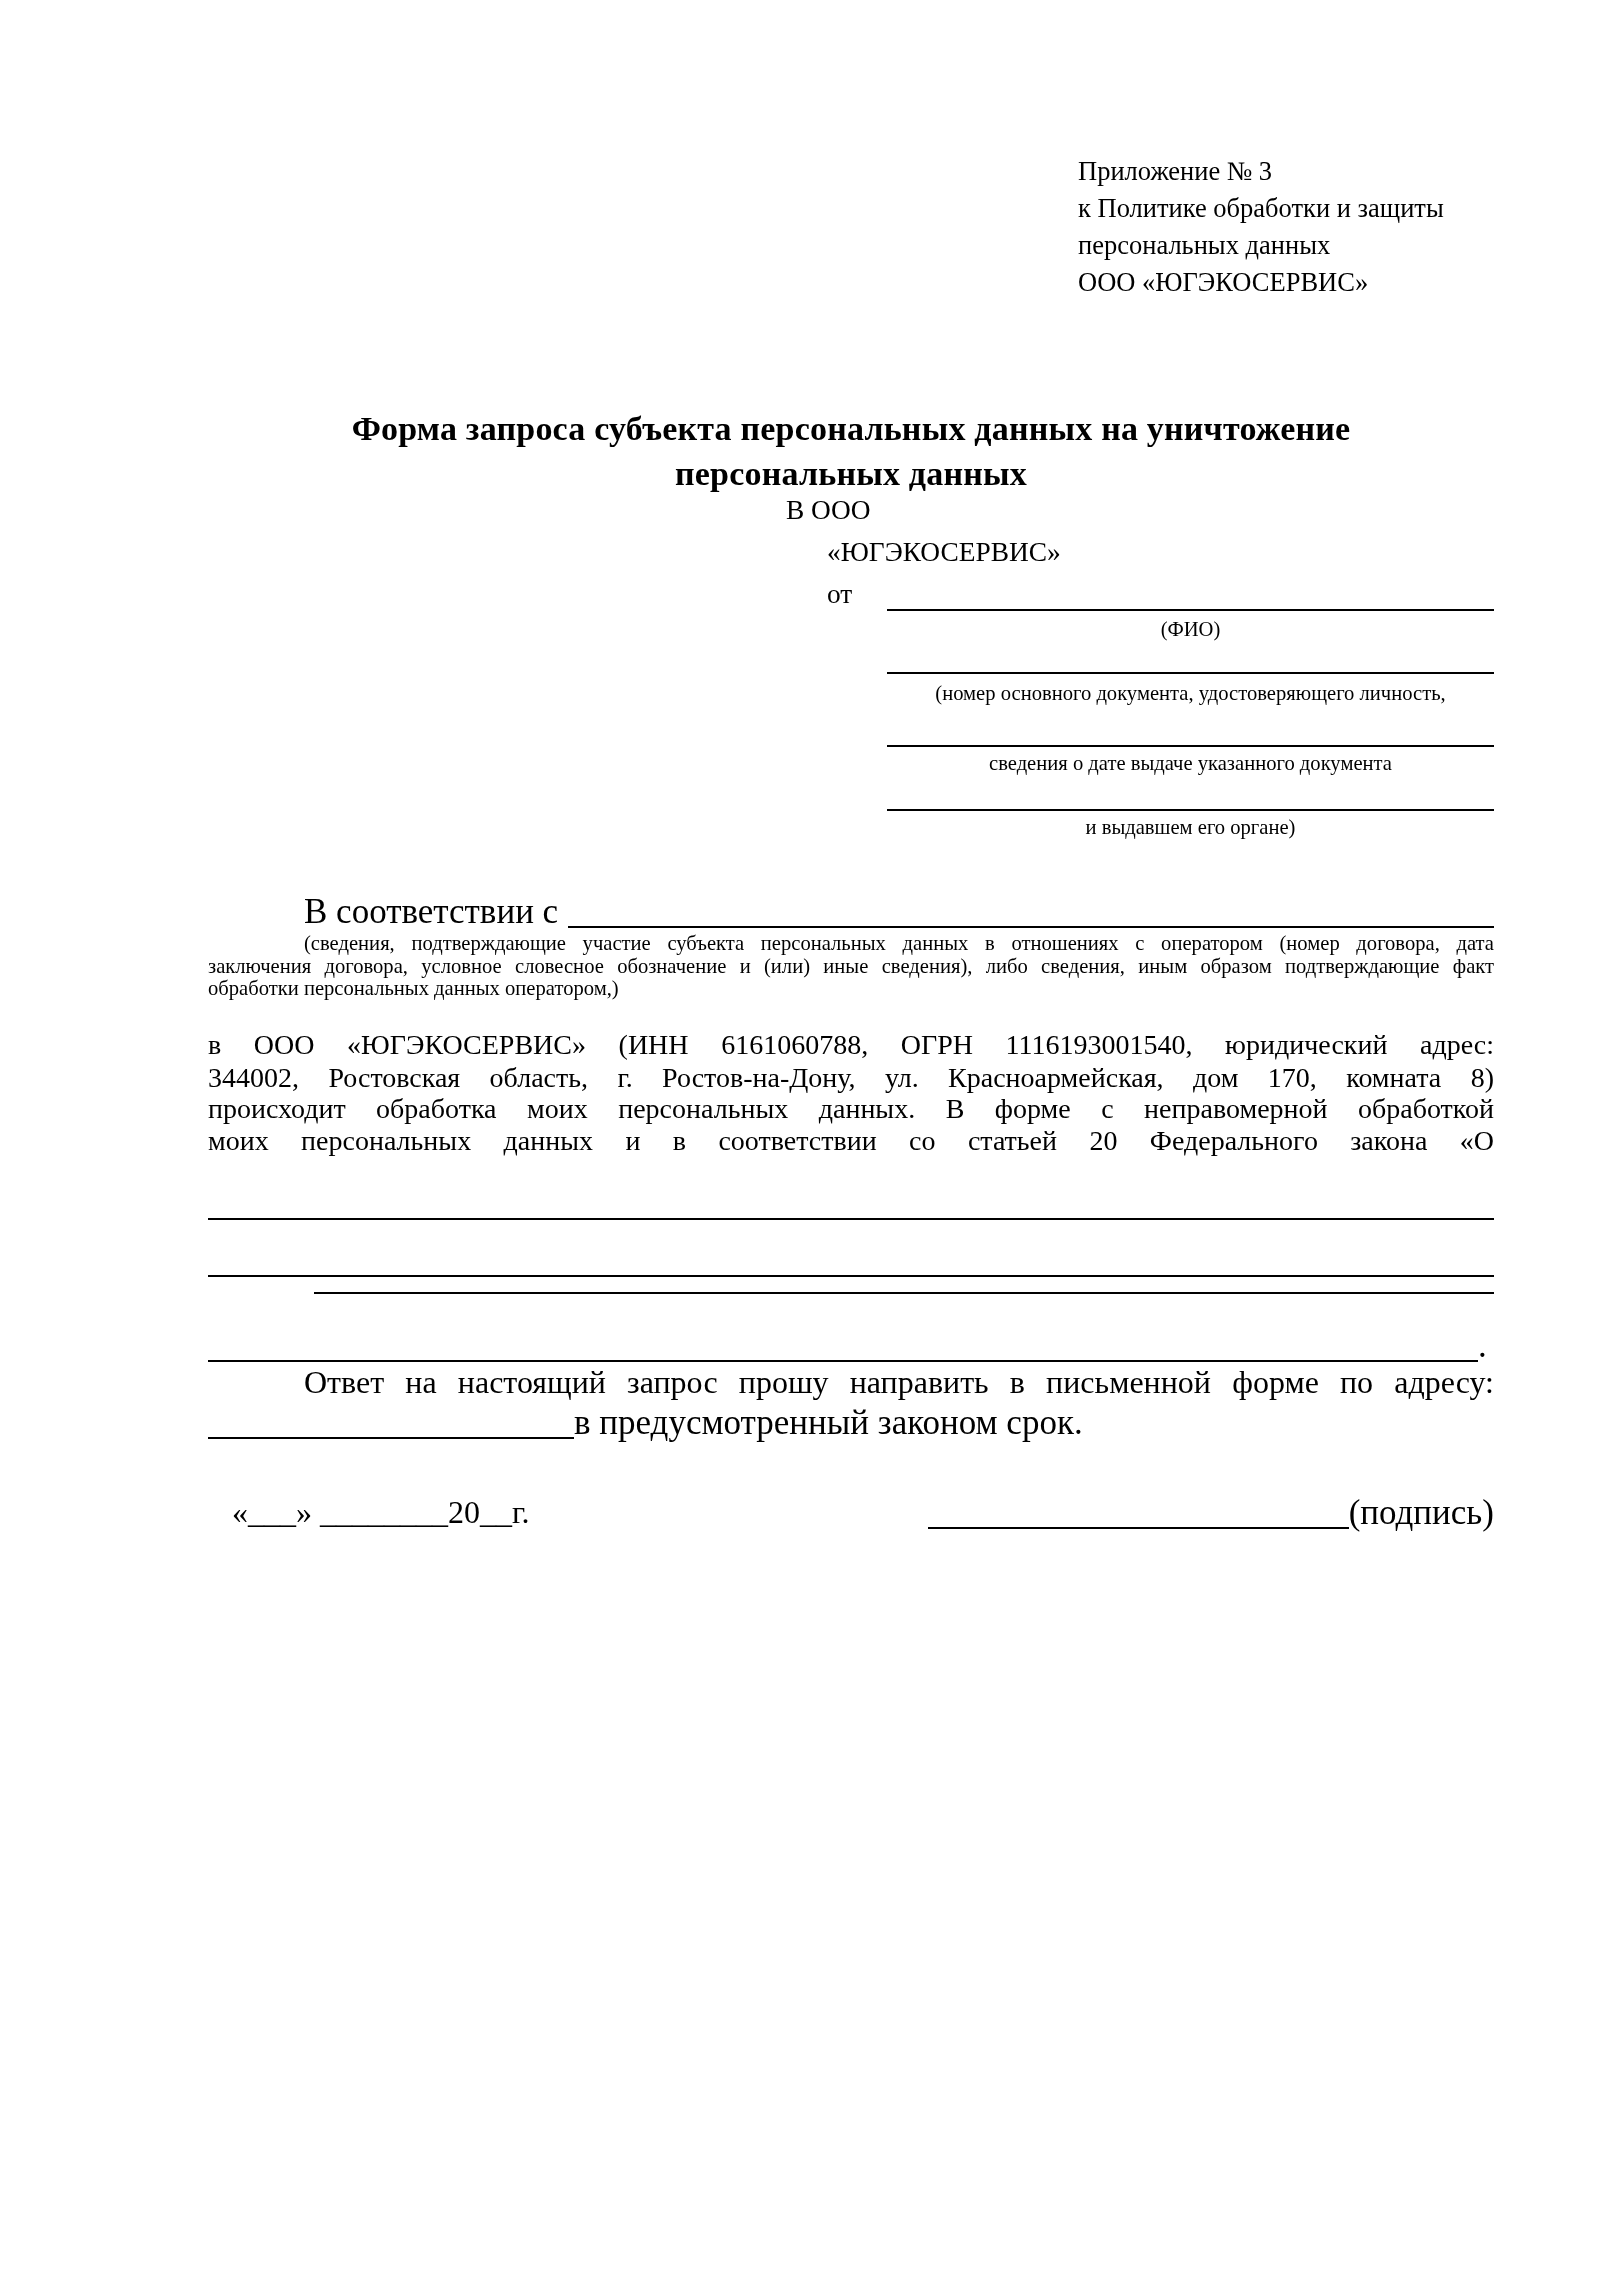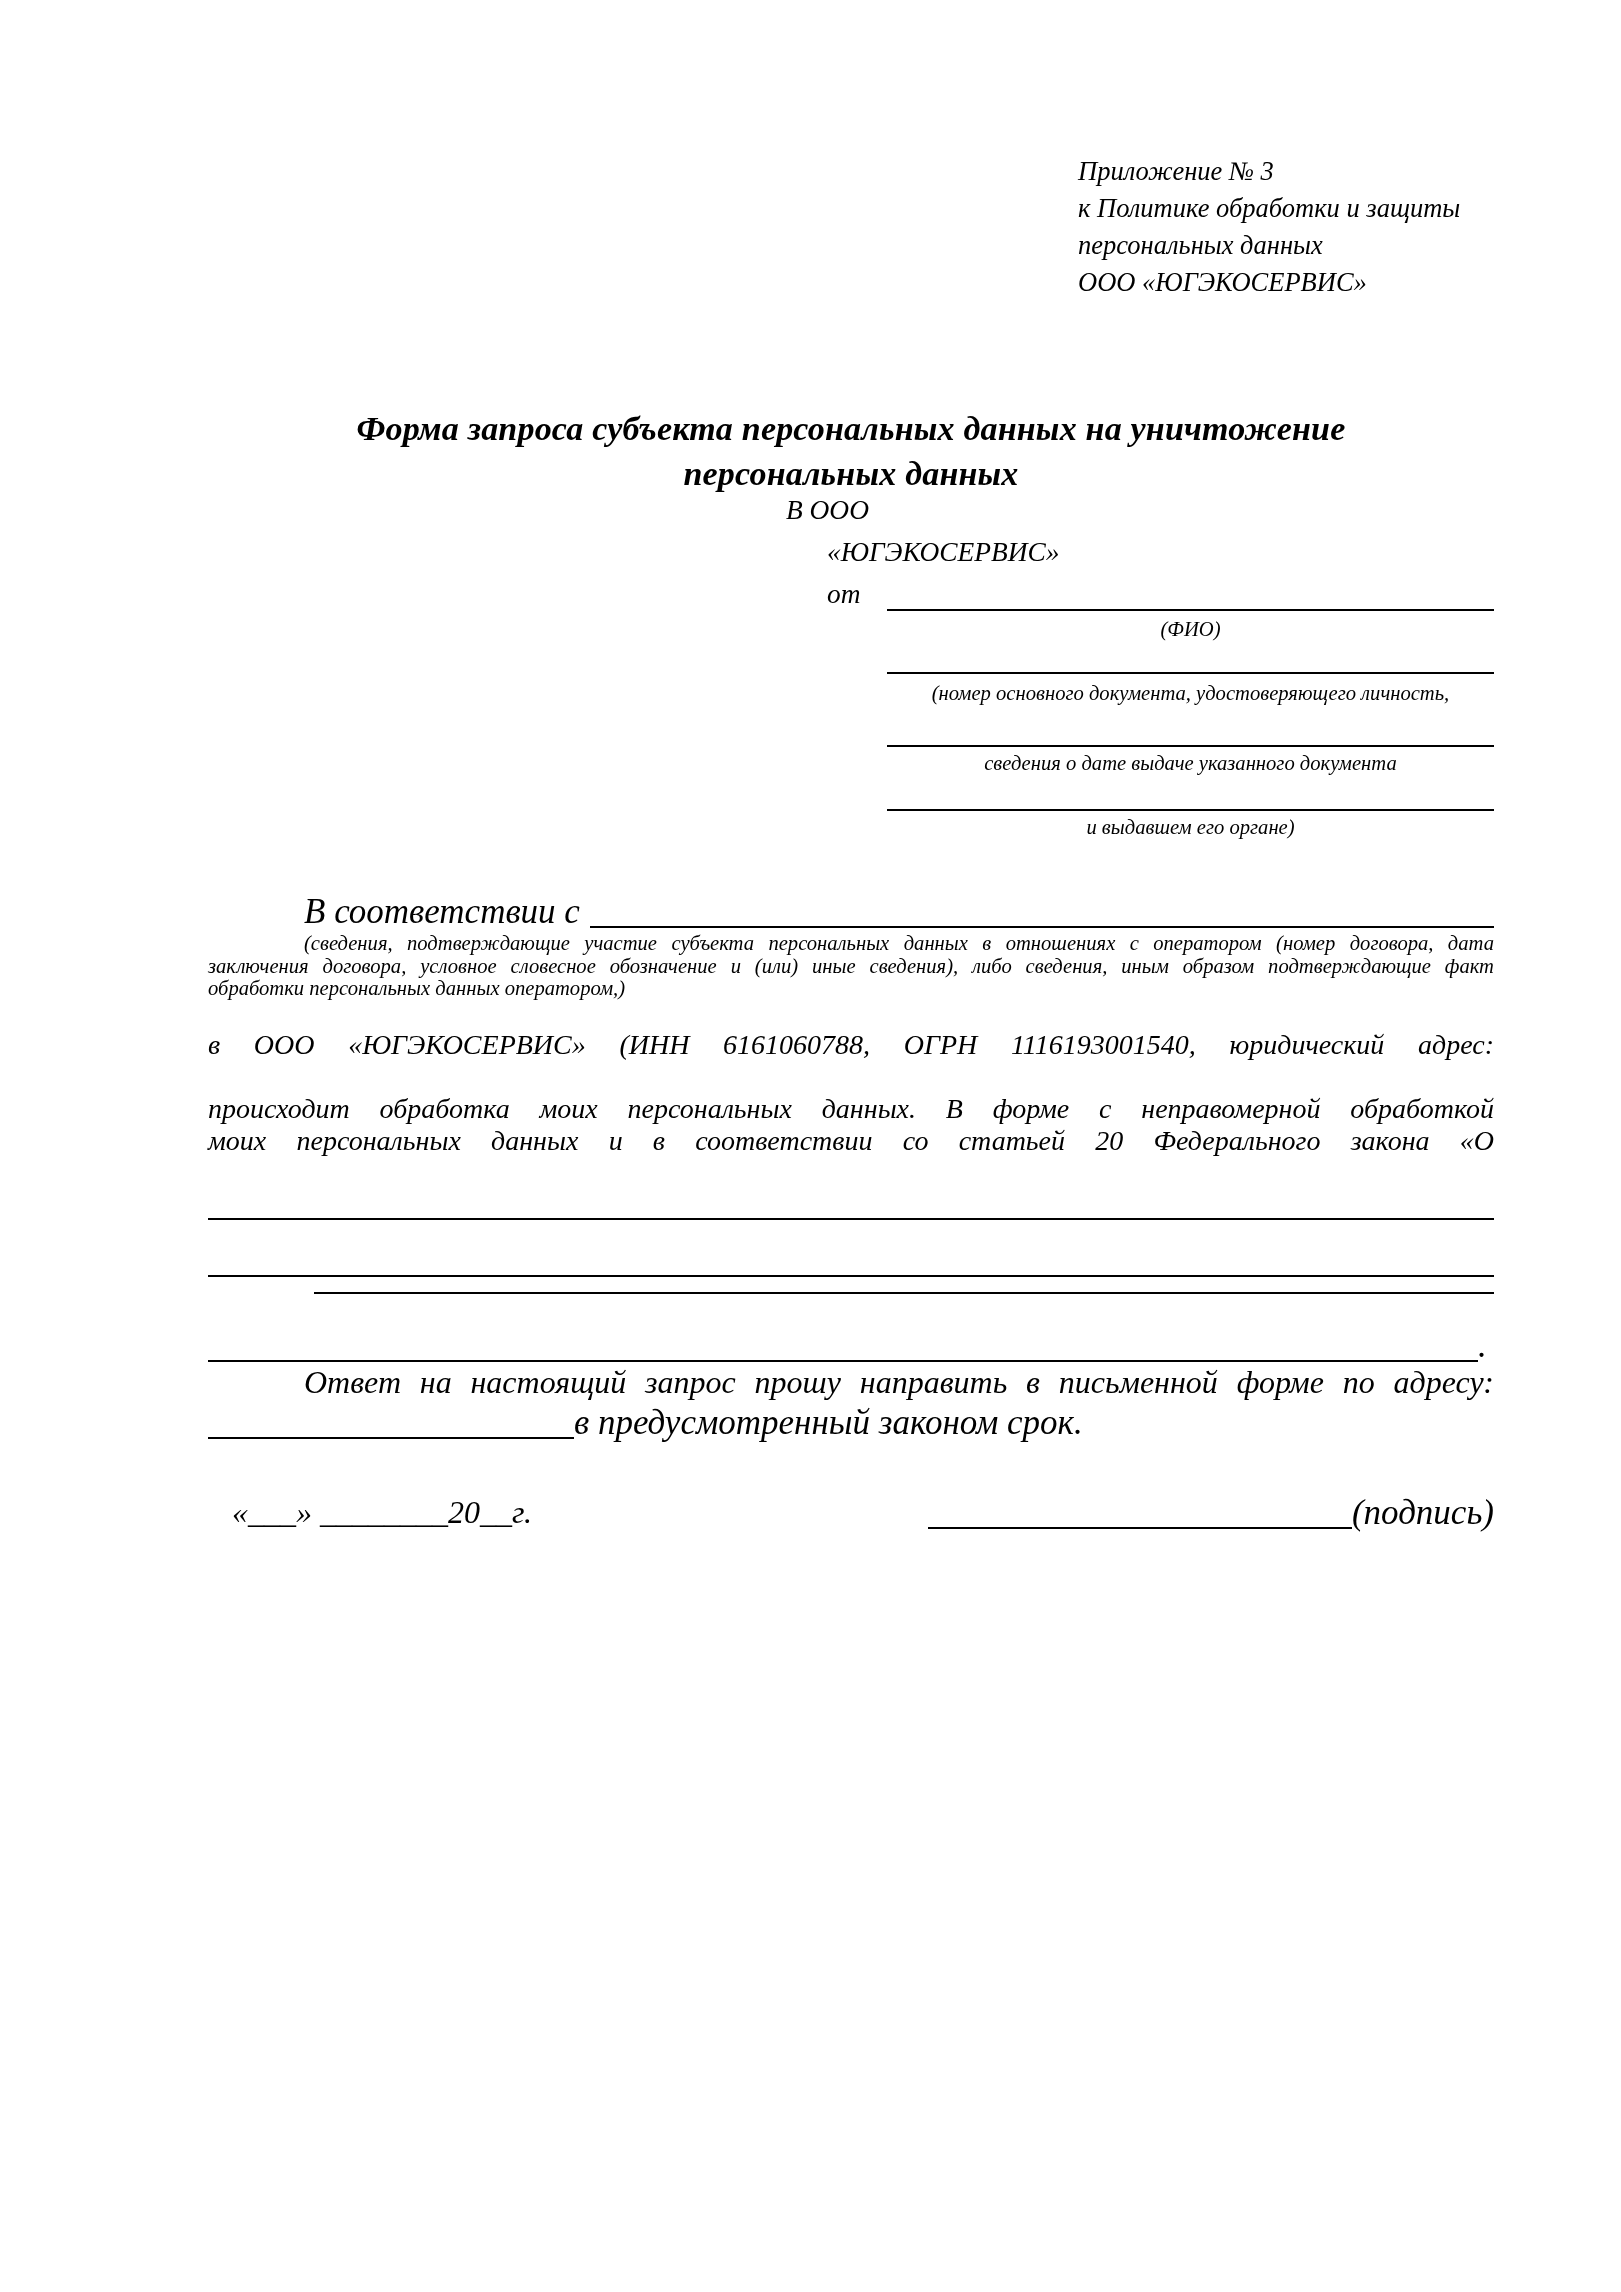--- a/index.html
+++ b/index.html
@@ -5,21 +5,21 @@
   html,body{margin:0;padding:0;background:#888;}
   .page{
     position:relative;
     width:1621px;height:2293px;
     margin:0 auto;
     background:#ffffff;
     color:#000;
     font-family:"Liberation Serif","DejaVu Serif",serif;
     overflow:hidden;
   }
-  .abs{position:absolute;font-style:italic;}
+  .abs{position:absolute;}
   .hdr{left:1078px;width:510px;font-size:26.5px;line-height:37px;}
   .title{left:208px;width:1286px;text-align:center;font-weight:bold;font-size:34px;line-height:45px;letter-spacing:0.2px;}
   .addr{font-size:27.4px;line-height:33px;margin-left:28px;}
   .uline{border-bottom:2px solid #000;height:0;}
   .blank{left:887px;width:607px;border-bottom:2px solid #000;height:0;}
   .cap{left:887px;width:607px;text-align:center;font-size:20.6px;line-height:25.5px;}
   .row{display:flex;align-items:baseline;font-size:35px;line-height:33px;}
   .fill{flex:1 1 auto;border-bottom:2px solid #000;align-self:stretch;}
   .note{left:208px;width:1286px;font-size:20.6px;line-height:22.5px;text-align:justify;}
   .bodyline{left:208px;width:1286px;font-size:28px;line-height:32px;white-space:nowrap;}
@@ -63,20 +63,21 @@
     <span class="fill" style="margin-left:9.8px;"></span>
   </div>
 
   <div class="abs note" style="top:932px;">
     <div class="stretch" style="text-indent:96px;">(сведения, подтверждающие участие субъекта персональных данных в отношениях с оператором (номер договора, дата</div>
     <div class="stretch">заключения договора, условное словесное обозначение и (или) иные сведения), либо сведения, иным образом подтверждающие факт</div>
     <div>обработки персональных данных оператором,)</div>
   </div>
 
   <div class="abs bodyline stretch" style="top:1029px;">в ООО «ЮГЭКОСЕРВИС»  (ИНН 6161060788, ОГРН 1116193001540, юридический адрес:</div>
+  <div class="abs bodyline stretch" style="top:1062px;">344002, Ростовская область, г. Ростов-на-Дону, ул. Красноармейская, дом 170, комната 8)</div>
   <div class="abs bodyline stretch" style="top:1093px;">происходит обработка моих персональных данных. В форме с неправомерной обработкой</div>
   <div class="abs bodyline stretch" style="top:1125px;">моих персональных данных и в соответствии со статьей 20 Федерального закона «О</div>
 
   <div class="abs uline" style="left:208px;width:1286px;top:1218px;"></div>
   <div class="abs uline" style="left:208px;width:1286px;top:1275px;"></div>
 
   <div class="abs row" style="left:304px;top:1292px;width:1190px;">
     <span class="fill" style="margin-left:9.8px;"></span>
   </div>
   <div class="abs row" style="left:208px;top:1329px;width:1286px;">

